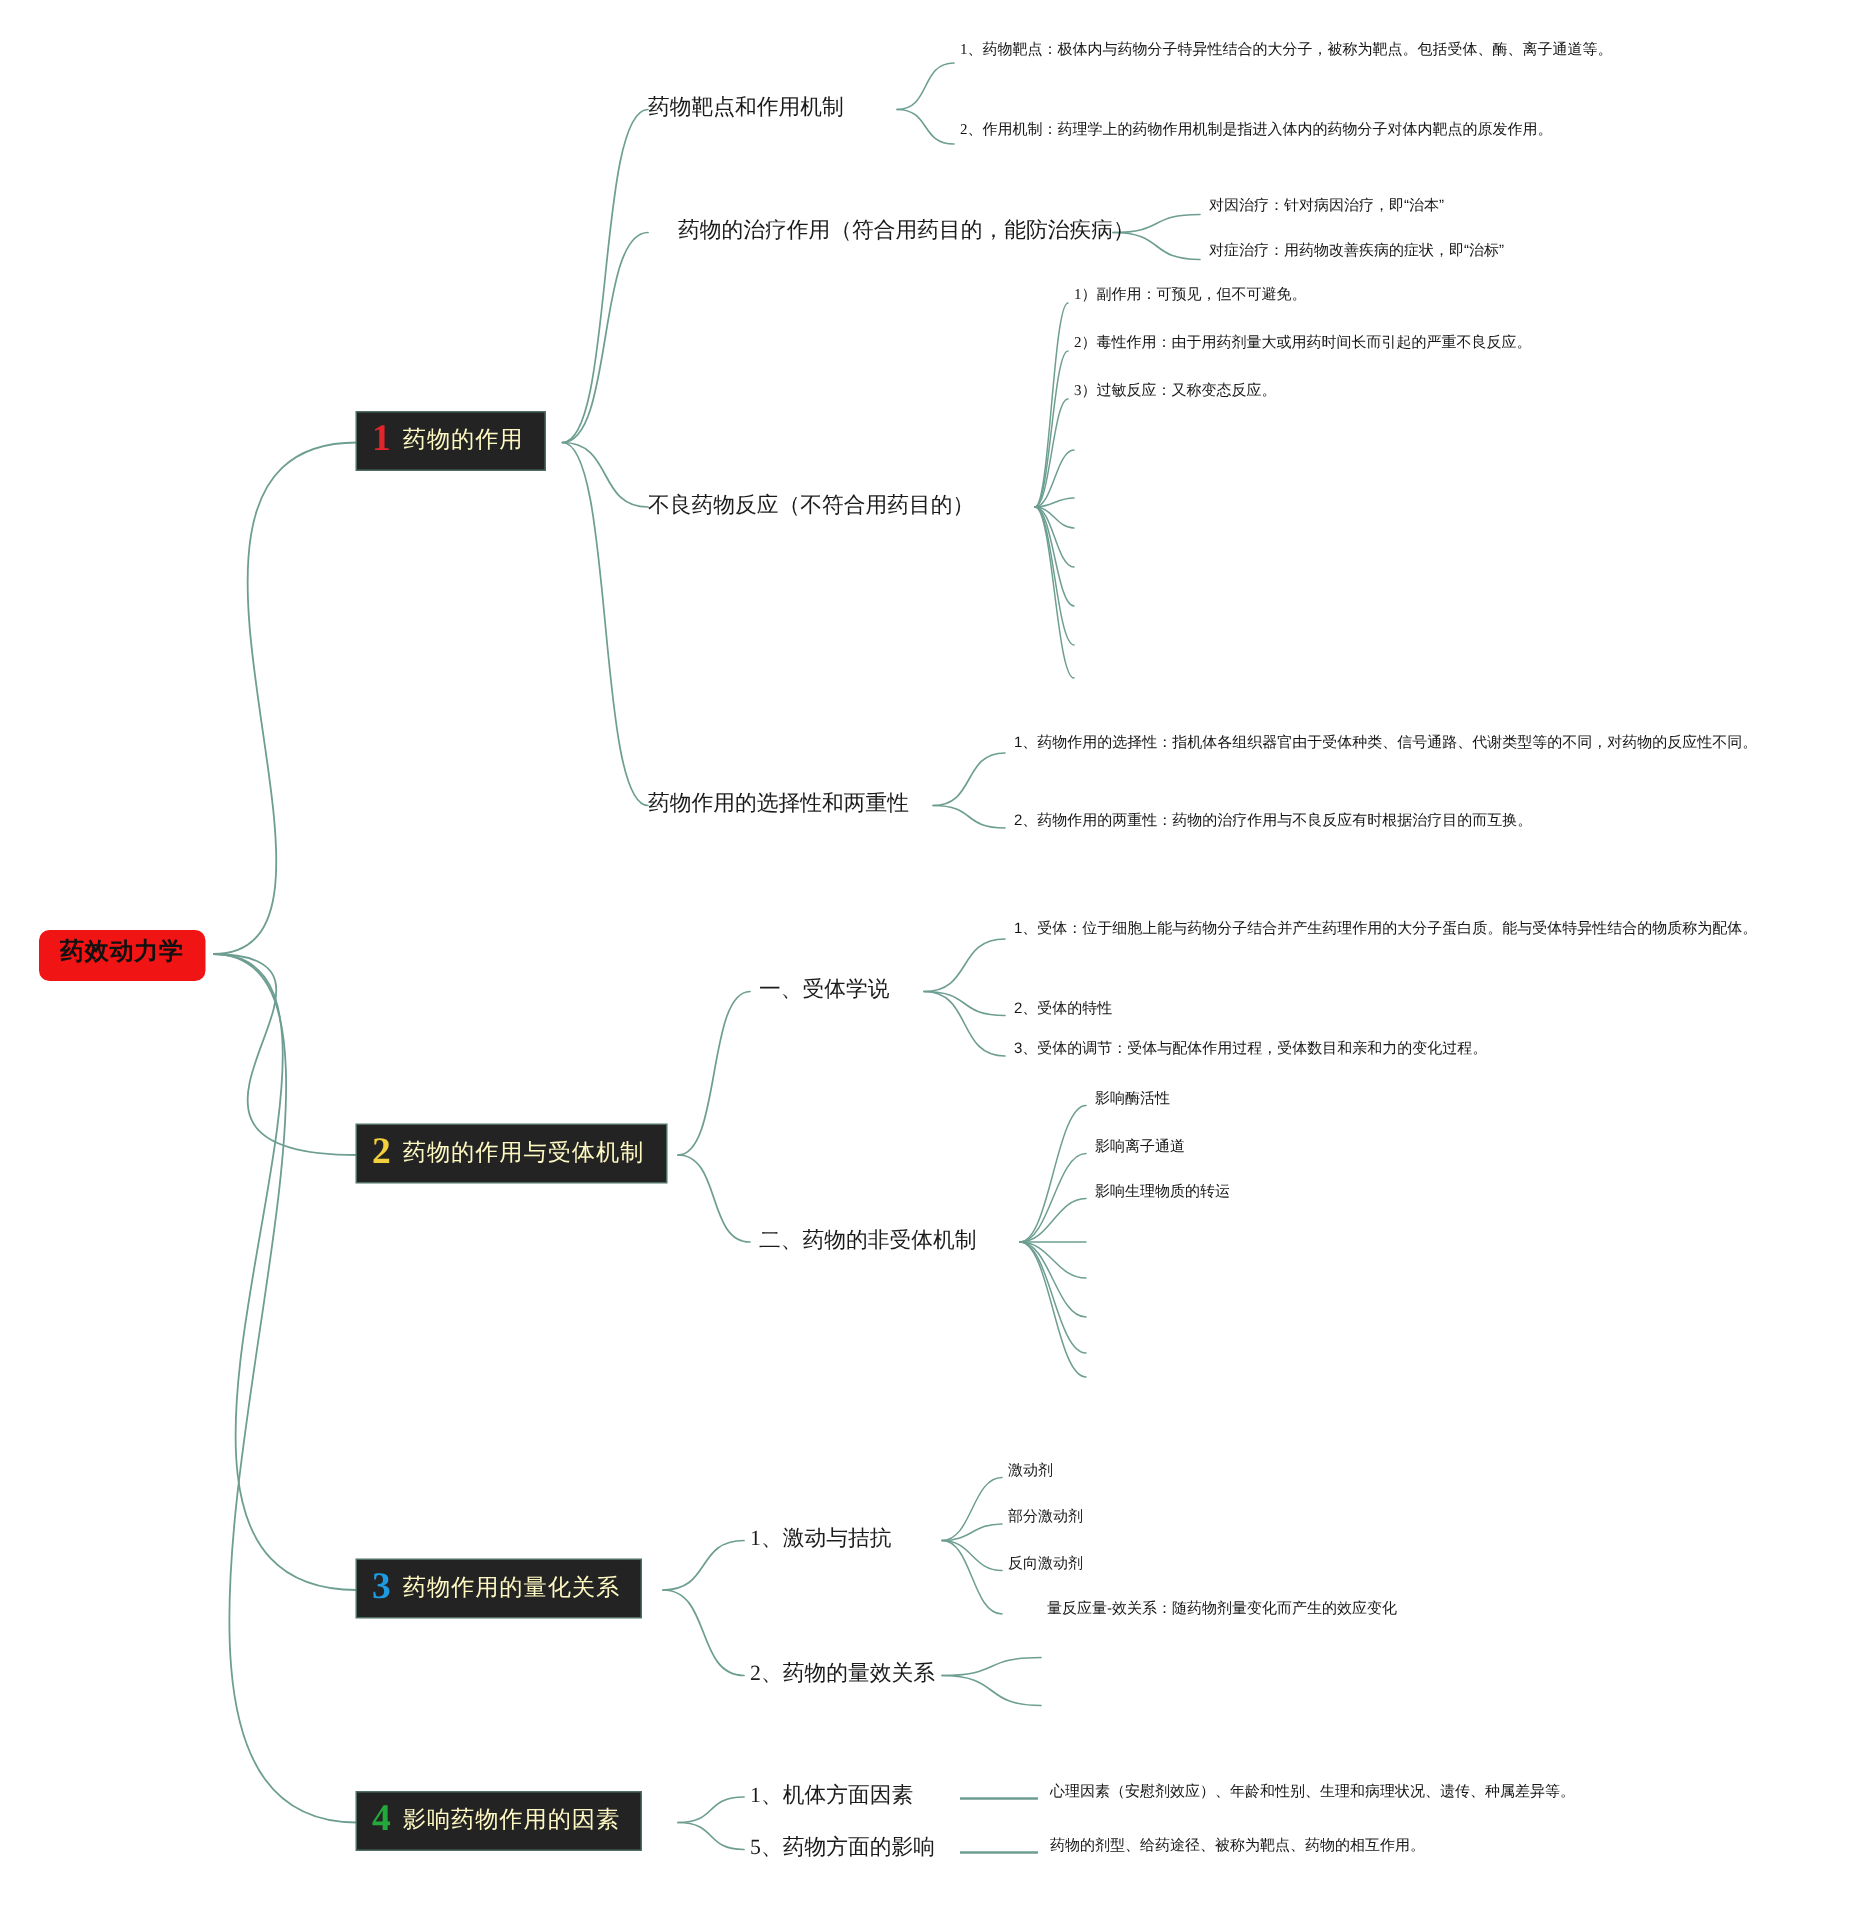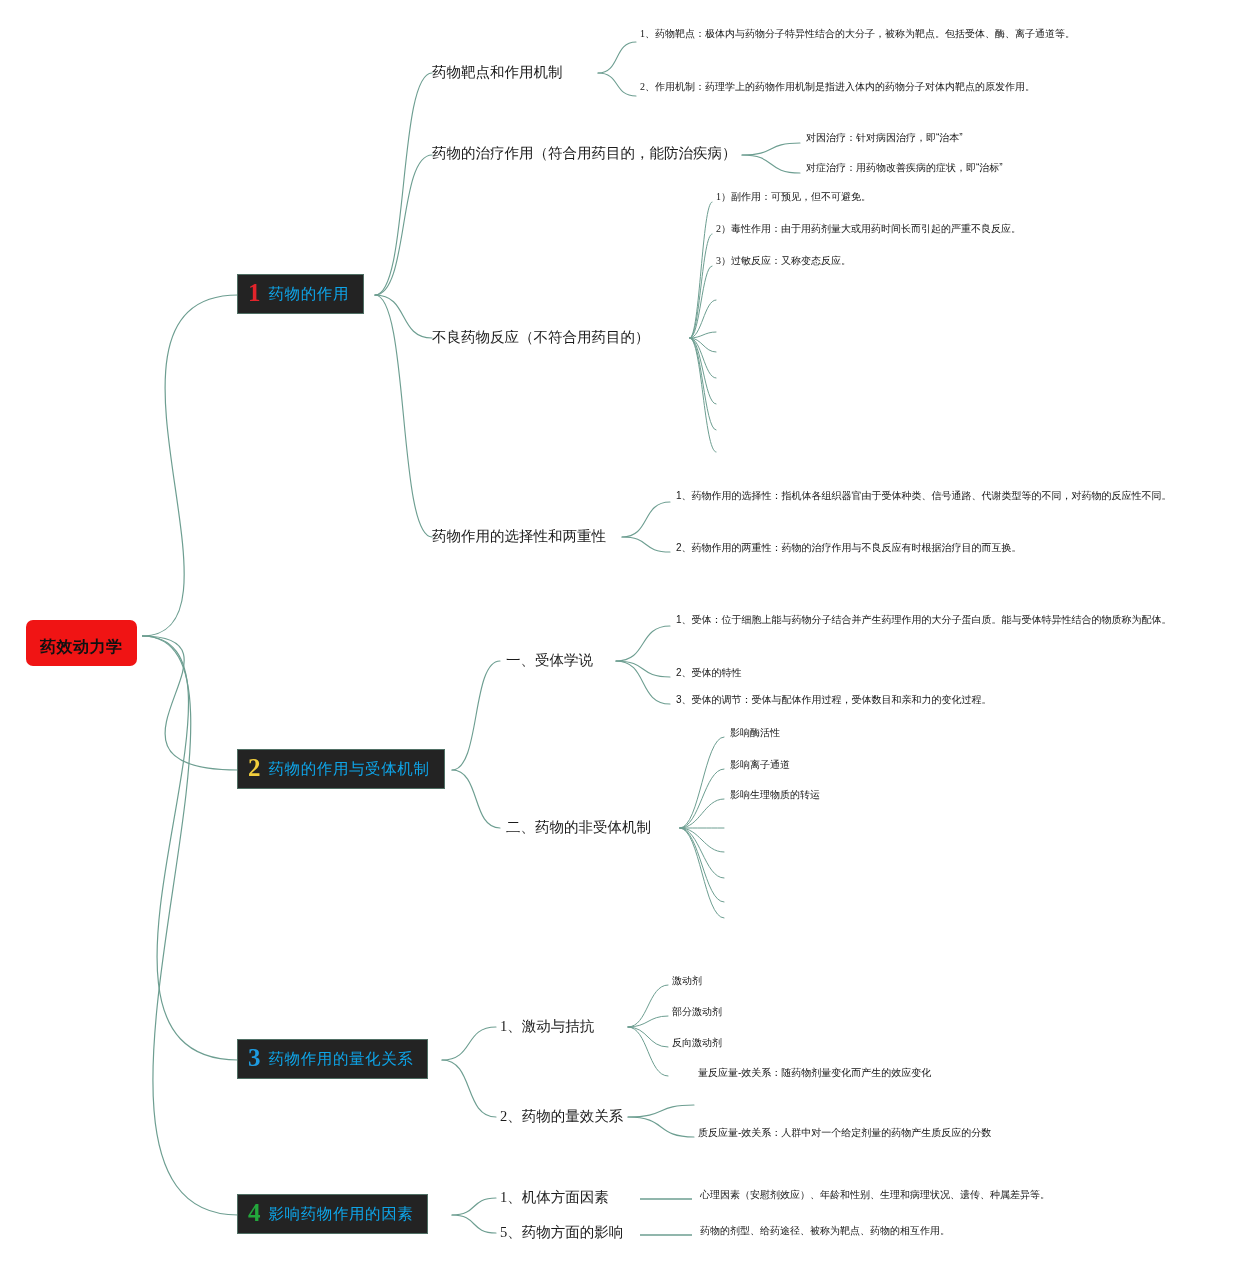--- a/index.html
+++ b/index.html
@@ -30,21 +30,21 @@
     position: absolute;
     white-space: pre-wrap;
     color: #1b1b1b;
     line-height: 1.42;
   }
 
   
   .root-node {
     background: #f01414;
     border-radius: 7px;
-    padding: 16px 14px 7px 14px;
+    padding: 4px 14px 7px 14px;
     font-weight: bold;
     font-size: 16px;
     color: #111111;
     letter-spacing: 0.5px;
     white-space: nowrap;
   }
 
   
   .branch-node {
     background: #232323;
@@ -56,21 +56,21 @@
     box-shadow: 0 0 0 1px #4f6f64;
   }
   .branch-num {
     font-family: "Liberation Serif", "DejaVu Serif", serif;
     font-weight: bold;
     font-size: 25px;
     line-height: 1;
     padding-bottom: 2px;
   }
   .branch-label {
-    color: #0ea5e9;
+    color: #fef9c3;
     font-size: 15.5px;
     letter-spacing: 0.6px;
   }
 
   
   .l2-node {
     font-size: 14.5px;
     color: #1b1b1b;
     white-space: nowrap;
   }
@@ -145,21 +145,21 @@
 
   <div class="node branch-node" style="left:238px; top:275px;">
     <span class="branch-num" style="color:#e2242b">1</span>
     <span class="branch-label">药物的作用</span>
   </div>
 
   <div class="node l2-node" style="left:432px; top:62px;">药物靶点和作用机制</div>
   <div class="node l3-node l3-serif-num" style="left:640px; top:27px; width:540px;">1、药物靶点：极体内与药物分子特异性结合的大分子，被称为靶点。包括受体、酶、离子通道等。</div>
   <div class="node l3-node l3-serif-num" style="left:640px; top:80px; width:545px;">2、作用机制：药理学上的药物作用机制是指进入体内的药物分子对体内靶点的原发作用。</div>
 
-  <div class="node l2-node" style="left:432px; top:144px;font-family:Liberation Mono, monospace;">药物的治疗作用（符合用药目的，能防治疾病）</div>
+  <div class="node l2-node" style="left:452px; top:144px;">药物的治疗作用（符合用药目的，能防治疾病）</div>
   <div class="node l3-node" style="left:806px; top:131px;">对因治疗：针对病因治疗，即“治本”</div>
   <div class="node l3-node" style="left:806px; top:161px;">对症治疗：用药物改善疾病的症状，即“治标”</div>
 
   <div class="node l2-node" style="left:432px; top:327px;">不良药物反应（不符合用药目的）</div>
   <div class="node l3-node l3-serif-num" style="left:716px; top:190px;">1）副作用：可预见，但不可避免。</div>
   <div class="node l3-node l3-serif-num" style="left:716px; top:222px;">2）毒性作用：由于用药剂量大或用药时间长而引起的严重不良反应。</div>
   <div class="node l3-node l3-serif-num" style="left:716px; top:254px;">3）过敏反应：又称变态反应。</div>
 
   <div class="node l2-node" style="left:432px; top:526px;">药物作用的选择性和两重性</div>
   <div class="node l3-node" style="left:676px; top:489px; width:515px;">1、药物作用的选择性：指机体各组织器官由于受体种类、信号通路、代谢类型等的不同，对药物的反应性不同。</div>
@@ -185,21 +185,20 @@
     <span class="branch-label">药物作用的量化关系</span>
   </div>
 
   <div class="node l2-node l3-serif-num" style="left:500px; top:1016px;">1、激动与拮抗</div>
   <div class="node l3-node" style="left:672px; top:974px;">激动剂</div>
   <div class="node l3-node" style="left:672px; top:1005px;">部分激动剂</div>
   <div class="node l3-node" style="left:672px; top:1036px;">反向激动剂</div>
 
   <div class="node l2-node l3-serif-num" style="left:500px; top:1106px;">2、药物的量效关系</div>
   <div class="node l3-node" style="left:698px; top:1066px;text-align:right;">量反应量-效关系：随药物剂量变化而产生的效应变化</div>
-  <div class="node l3-node" style="left:698px; top:1126px;">质反应量-效关系：人群中对一个给定剂量的药物产生质反应的分数</div>
 
   <div class="node branch-node" style="left:238px; top:1195px;">
     <span class="branch-num" style="color:#23a83c">4</span>
     <span class="branch-label">影响药物作用的因素</span>
   </div>
 
   <div class="node l2-node l3-serif-num" style="left:500px; top:1187px;">1、机体方面因素</div>
   <div class="node l3-node" style="left:700px; top:1188px;">心理因素（安慰剂效应）、年龄和性别、生理和病理状况、遗传、种属差异等。</div>
 
   <div class="node l2-node l3-serif-num" style="left:500px; top:1222px;">5、药物方面的影响</div>

